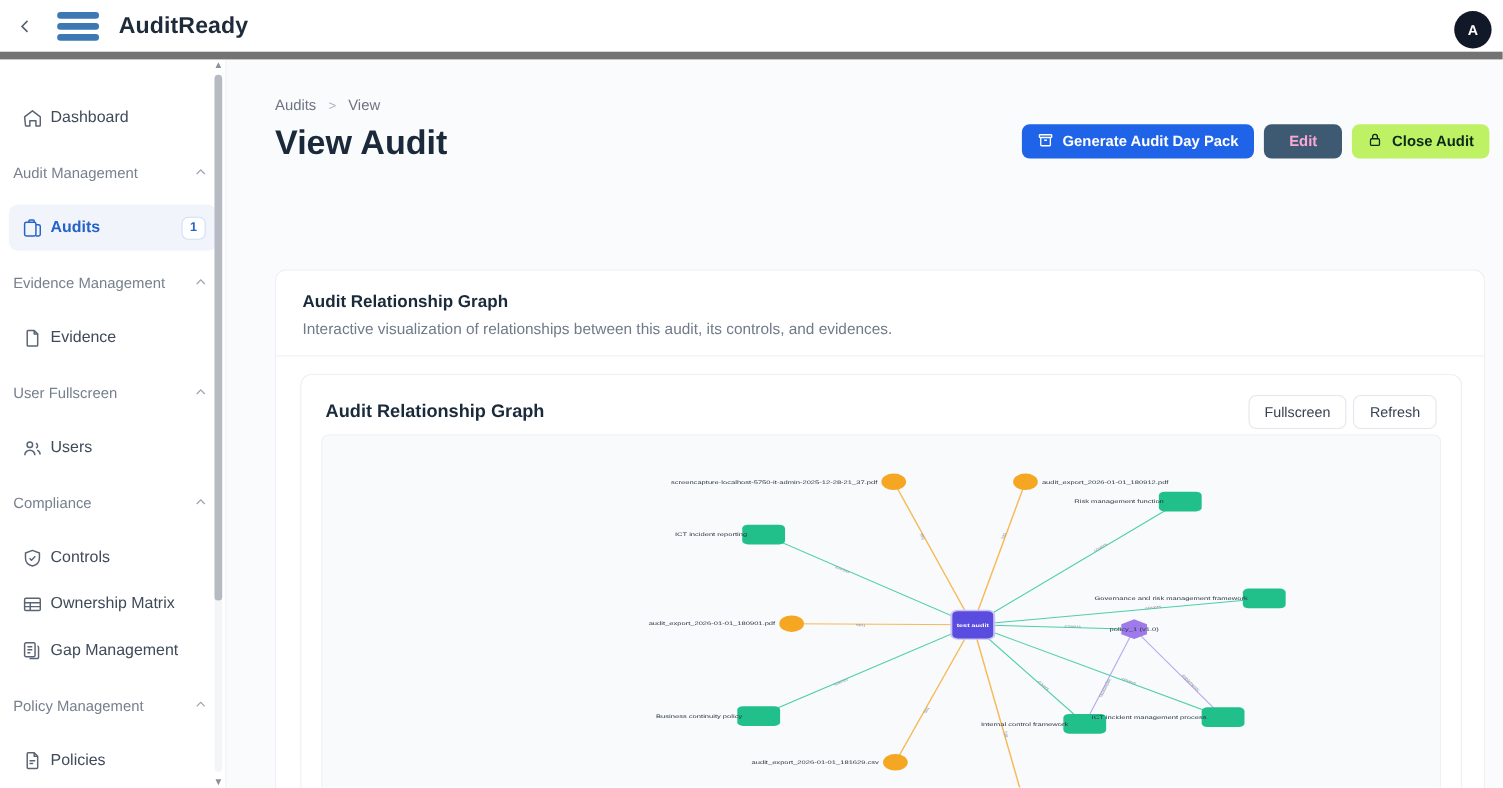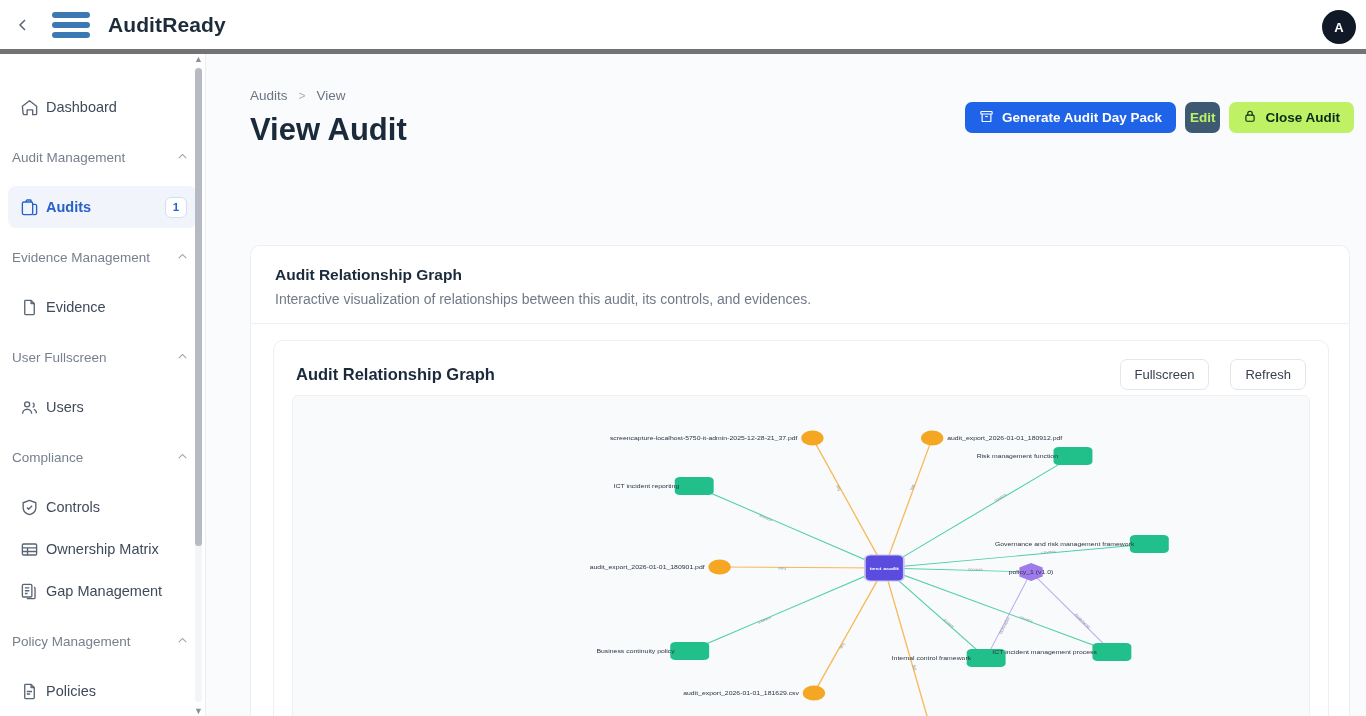--- a/index.html
+++ b/index.html
@@ -10,21 +10,21 @@
     font-family: "Liberation Sans", sans-serif;
     background: #ffffff;
     color: #1f2937;
   }
 
   
   .topbar {
     position: absolute; top: 0; left: 0;
     width: 1366px; height: 54px;
     background: #ffffff;
-    border-bottom: 5px solid #737373;
+    border-bottom: 7px solid #737373;
     display: flex; align-items: center;
     z-index: 30;
   }
   .back-btn {
     width: 30px; height: 30px; margin-left: 8px;
     display: flex; align-items: center; justify-content: center;
     color: #5b6472; cursor: pointer;
   }
   .hamburger {
     margin-left: 14px; width: 38px; height: 28px;
@@ -107,33 +107,33 @@
     font-size: 13.5px; color: #6b7482;
   }
   .crumbs .sep { color: #aab1bb; font-size: 12px; }
   .crumbs a { color: #6b7482; text-decoration: none; cursor: pointer; }
   .page-title {
     margin: 9px 0 0 44px;
     font-size: 31px; font-weight: 700; color: #1b2a3b;
   }
 
   .actions {
-    position: absolute; right: 12px; top: 48px;
+    position: absolute; right: 12px; top: 59px;
     display: flex; align-items: center; gap: 9px;
   }
   .btn {
     height: 31px; border-radius: 7px;
     display: inline-flex; align-items: center; gap: 8px;
     padding: 0 14px;
     font-size: 13.5px; font-weight: 600;
     border: none; cursor: pointer;
     font-family: "Liberation Sans", sans-serif;
   }
   .btn-primary { background: #1f63e8; color: #ffffff; }
-  .btn-dark { background: #3e5a72; color: #bef264; padding: 0 5px; }
+  .btn-dark { background: #3e5a72; color: #f9a8d4; padding: 0 23px; }
   .btn-green { background: #bef264; color: #0c2a18; }
 
   
   .card-outer {
     position: absolute; left: 44px; top: 191px;
     width: 1100px; height: 520px;
     background: #ffffff;
     border: 1px solid #edeff2;
     border-radius: 10px;
   }
@@ -146,21 +146,21 @@
     width: 1056px; height: 430px;
     background: #ffffff;
     border: 1px solid #edeff2;
     border-radius: 10px;
   }
   .inner-head {
     display: flex; align-items: center;
     padding: 18px 22px 0 22px;
   }
   .inner-head h4 { margin: 0; font-size: 16.5px; font-weight: 700; color: #1b2a3b; }
-  .inner-head .tools { margin-left: auto; display: flex; gap: 21px; }
+  .inner-head .tools { margin-left: auto; display: flex; gap: 6px; }
   .tool-btn {
     height: 31px; padding: 0 14px;
     border: 1px solid #e3e6ea; border-radius: 7px;
     background: #fff; color: #374151;
     font-size: 13px; font-family: "Liberation Sans", sans-serif;
     cursor: pointer;
     display: inline-flex; align-items: center;
   }
 
   

